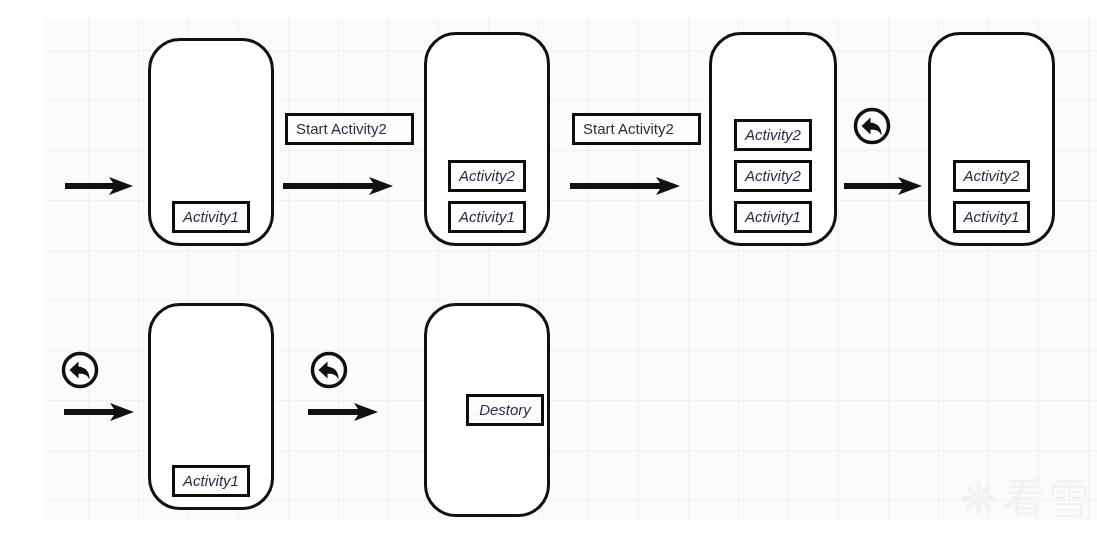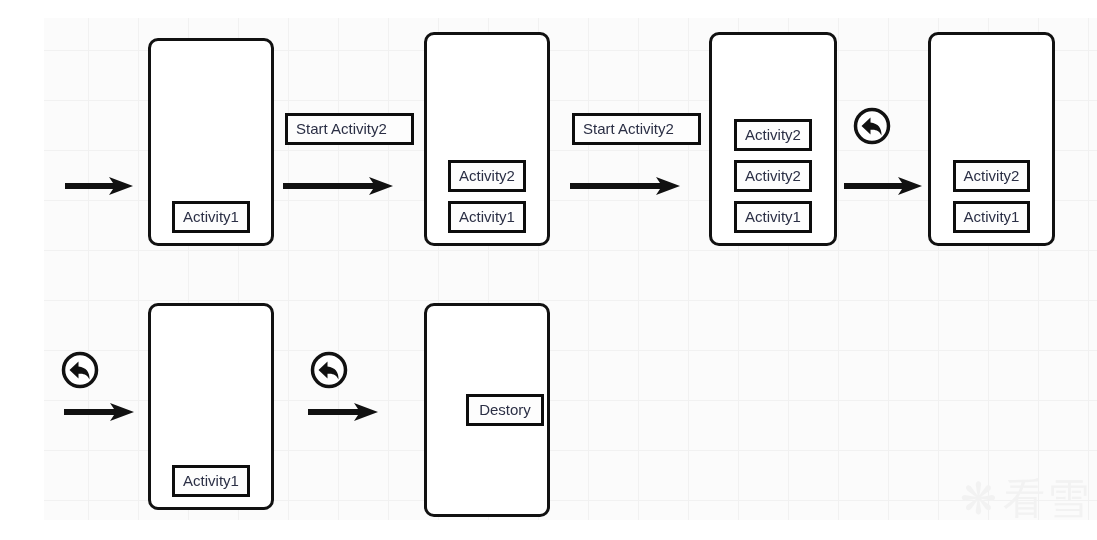--- a/index.html
+++ b/index.html
@@ -48,24 +48,25 @@
   }
   #watermark .wm-flake { font-size: 44px; }
   #watermark .wm-text { font-size: 42px; letter-spacing: 2px; }
 
   
   .stack {
     position: absolute;
     box-sizing: border-box;
     background: #ffffff;
     border: 3px solid #111111;
-    border-radius: 10px;
+    border-radius: 32px;
     display: flex;
     flex-direction: column;
     align-items: center;
+    font-style: italic;
   }
   .stack-items {
     position: absolute;
     left: 0;
     right: 0;
     display: flex;
     flex-direction: column;
     align-items: center;
     gap: 9px;
   }

